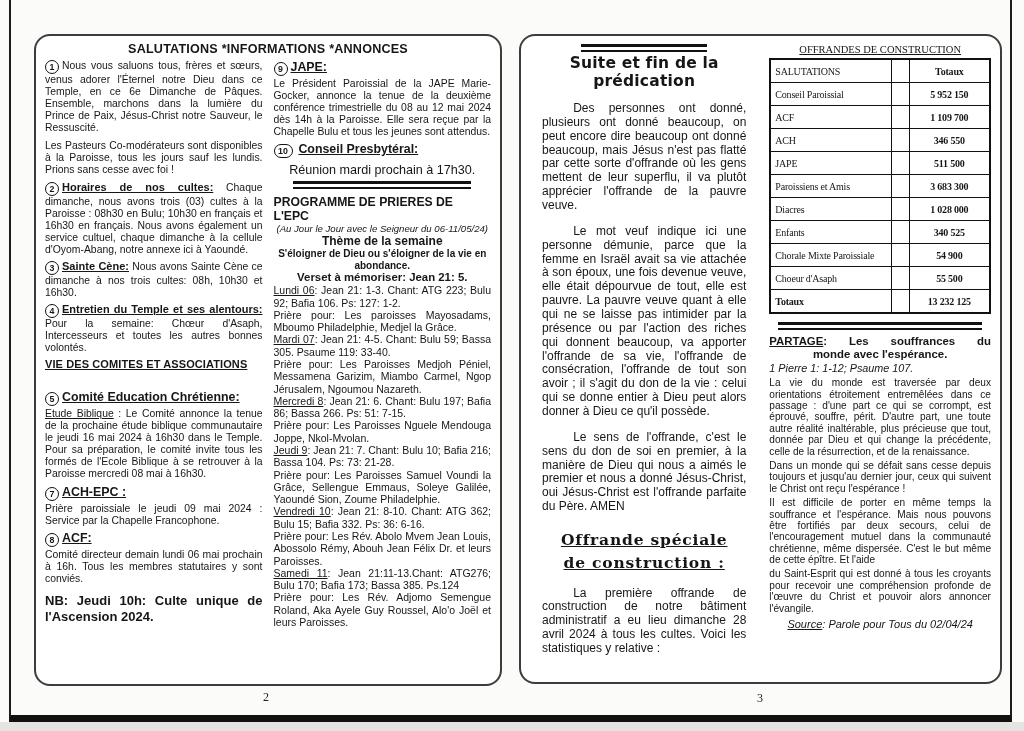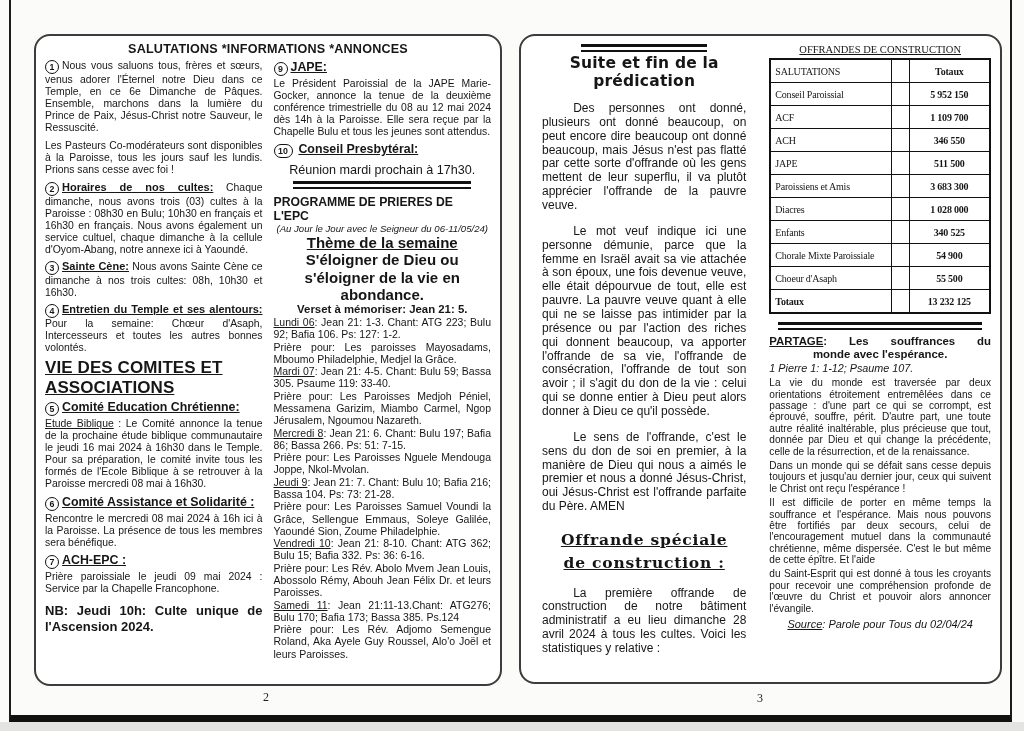--- a/index.html
+++ b/index.html
@@ -28,28 +28,28 @@
   .ip{margin:0 0 2px 0;font-size:10.4px;line-height:1.16;text-align:justify;}
   .gap{margin-top:6px;}
   .item{margin-bottom:4px;}
   .cnum{display:inline-block;border:1.3px solid #111;border-radius:50%;
     width:12px;height:12px;line-height:12px;text-align:center;font-size:8.8px;
     font-weight:bold;margin-right:3px;vertical-align:-1px;background:#fff;}
   .cnum.wide{width:17px;border-radius:8px;}
   .it{font-weight:bold;text-decoration:underline;font-size:11px;}
   .it.big{font-size:12.4px;}
   .u{text-decoration:underline;}
-  .sect{margin:4px 0 2px 0;font-weight:bold;text-decoration:underline;font-size:17px;letter-spacing:0.1px;}
+  .sect{margin:4px 0 20px 0;font-weight:bold;text-decoration:underline;font-size:11px;letter-spacing:0.1px;}
   .nb{margin:8px 0 0 0;font-weight:bold;font-size:13px;line-height:1.25;text-align:justify;}
   .conseil{margin:5px 0 4px 0;font-size:12.6px;text-align:center;}
   .rule2{border-top:3px solid #111;border-bottom:2px solid #111;height:3px;margin:4px auto 6px auto;width:82%;}
   .prog-title{margin:3px 0 0 0;font-weight:bold;font-size:12.2px;text-align:left;}
   .prog-sub{margin:0;font-style:italic;font-size:9.6px;text-align:center;white-space:nowrap;}
-  .prog-theme-label{margin:0;font-weight:bold;text-decoration:underline;font-size:15px;text-align:center;}
-  .prog-theme{margin:0;font-weight:bold;font-size:15px;text-align:center;line-height:1.15;}
+  .prog-theme-label{margin:0;font-weight:bold;font-size:12px;text-align:center;}
+  .prog-theme{margin:0;font-weight:bold;font-size:10px;text-align:center;line-height:1.15;}
   .prog-verse{margin:0 0 1px 0;font-weight:bold;font-size:11.4px;text-align:center;}
   .day{margin:0;font-size:10.5px;line-height:1.17;text-align:justify;}
   .dayname{text-decoration:underline;}
 
   
   .rcol1{flex:1.03 1 0;min-width:0;}
   .rcol2{flex:1 1 0;min-width:0;}
   .sermon-rule{width:55%;margin:4px auto 2px auto;}
   .sermon-title{margin:0 0 6px 0;text-align:center;font-size:15.5px;font-weight:900;
     letter-spacing:0.2px;font-family:"DejaVu Sans",sans-serif;}
@@ -108,30 +108,30 @@
         <p class="ip"><span class="cnum">4</span><span class="it">Entretien du Temple et ses alentours:</span><span> Pour la semaine: Chœur d'Asaph, Intercesseurs et toutes les autres bonnes volontés.</span></p>
       </div>
 
       <p class="sect">VIE DES COMITES ET ASSOCIATIONS</p>
 
       <div class="item">
         <p class="ip"><span class="cnum">5</span><span class="it big">Comité Education Chrétienne:</span></p>
         <p class="ip"><span class="u">Etude Biblique</span><span> : Le Comité annonce la tenue de la prochaine étude biblique communautaire le jeudi 16 mai 2024 à 16h30 dans le Temple. Pour sa préparation, le comité invite tous les formés de l'Ecole Biblique à se retrouver à la Paroisse mercredi 08 mai à 16h30.</span></p>
       </div>
 
-      <div class="item">
-        <p class="ip"><span class="cnum">6</span><span class="it big">Comité Assistance et Solidarité :</span></p>
-        <p class="ip"><span> Rencontre le mercredi 08 mai 2024 à 16h ici à la Paroisse. La présence de tous les membres sera bénéfique.</span></p>
-      </div>
 
       <div class="item">
         <p class="ip"><span class="cnum">7</span><span class="it big">ACH-EPC :</span></p>
         <p class="ip"><span> Prière paroissiale le jeudi 09 mai 2024 : Service par la Chapelle Francophone.</span></p>
       </div>
 
+      <div class="item">
+        <p class="ip"><span class="cnum">8</span><span class="it big">ACF:</span></p>
+        <p class="ip"><span> Comité directeur demain lundi 06 mai prochain à 16h. Tous les membres statutaires y sont conviés.</span></p>
+      </div>
 
       <p class="nb">NB: Jeudi 10h: Culte unique de l'Ascension 2024.</p>
     </div>
 
     <div class="col">
       <div class="item">
         <p class="ip"><span class="cnum">9</span><span class="it big">JAPE:</span></p>
         <p class="ip"><span>Le Président Paroissial de la JAPE Marie-Gocker, annonce la tenue de la deuxième conférence trimestrielle du 08 au 12 mai 2024 dès 14h à la Paroisse. Elle sera reçue par la Chapelle Bulu et tous les jeunes sont attendus.</span></p>
       </div>
 

